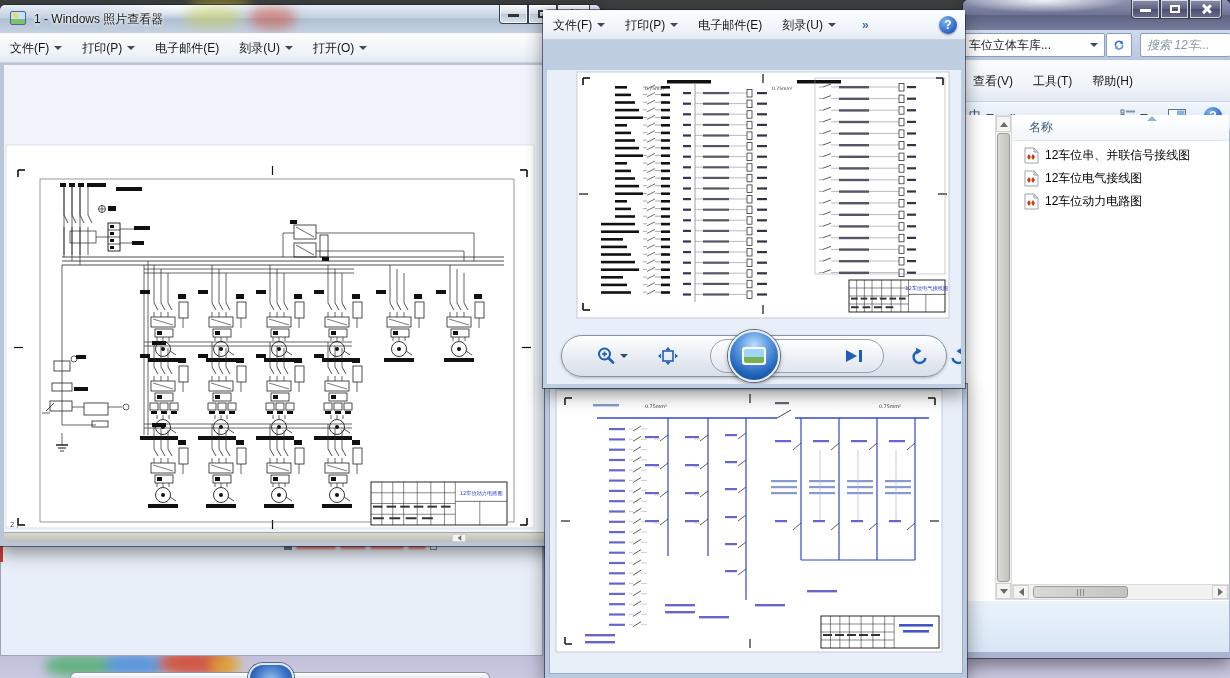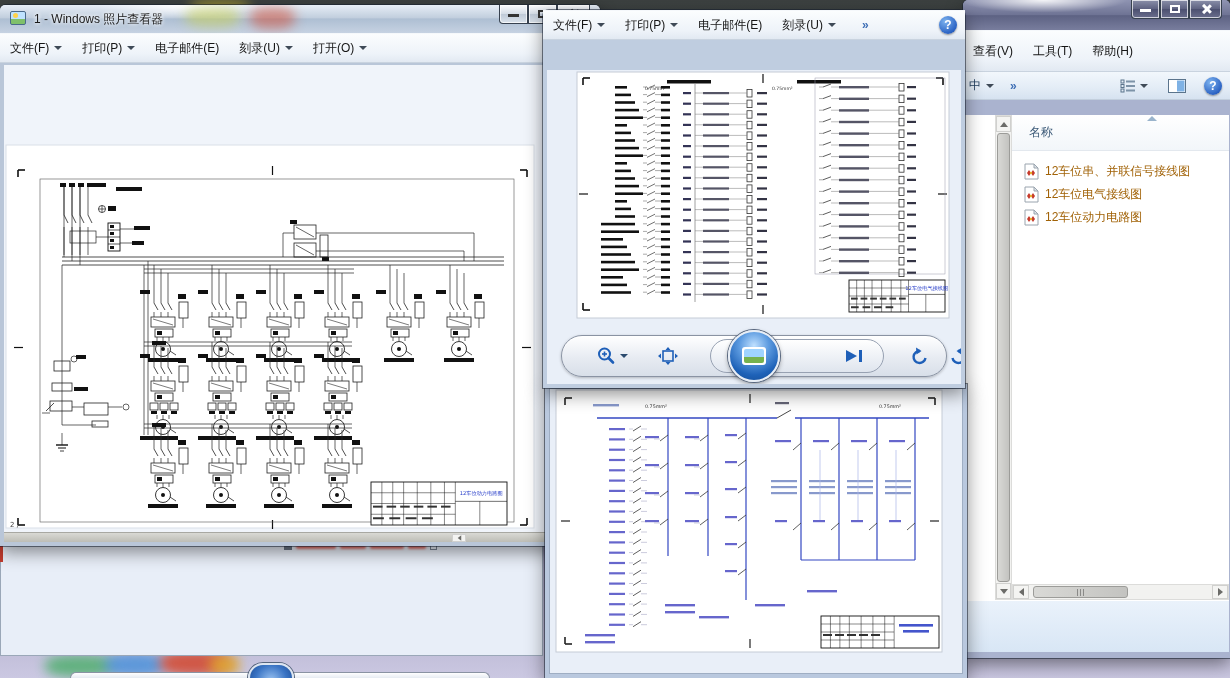--- a/index.html
+++ b/index.html
@@ -74,26 +74,26 @@
   .divider-v { width:1px; height:24px; background:#aab3c0; }
 
   
   .addr-row { position:relative; height:30px; background:linear-gradient(180deg,#cdd9ec,#b9c8e0);
               display:flex; align-items:center; }
   .field { height:24px; background:#fff; border:1px solid #8aa0b8; border-radius:2px;
            display:flex; align-items:center; font-size:12px; color:#222; padding:0 6px; }
   .search-text { font-style:italic; color:#8b97a6; }
   .toolbar { height:28px; background:linear-gradient(180deg,#f2f7fc,#e3ecf6 60%,#d6e2f0);
              border-bottom:1px solid #c3cfdd; display:flex; align-items:center; font-size:12px; color:#1e3c5c; }
-  .list-header { height:36px; background:linear-gradient(180deg,#ffffff,#f2f6fa);
+  .list-header { height:26px; background:linear-gradient(180deg,#ffffff,#f2f6fa);
                  border-bottom:1px solid #e3e8ee; font-size:12px; color:#3c5a78; position:relative;
                  display:flex; align-items:center; }
   .sort-up { position:absolute; top:1px; width:0; height:0; border-left:5px solid transparent;
              border-right:5px solid transparent; border-bottom:5px solid #9ab4cc; }
-  .file-row { height:23px; display:flex; align-items:flex-end; gap:6px; font-size:12px; color:#a16207; padding-left:12px; }
+  .file-row { height:23px; display:flex; align-items:flex-start; gap:6px; font-size:12px; color:#000000; padding-left:12px; }
   .scroll-track { background:#f2f2f0; border:1px solid #dcdcda; }
   .scroll-thumb { background:linear-gradient(90deg,#d9d9d6,#c3c3c0); border:1px solid #9c9c99; border-radius:3px; }
   .scroll-btn { background:#f4f4f2; border:1px solid #d0d0ce; display:flex; align-items:center; justify-content:center; }
   .tri { width:0; height:0; }
   .tri.up { border-left:4px solid transparent; border-right:4px solid transparent; border-bottom:5px solid #6b6b68; }
   .tri.down { border-left:4px solid transparent; border-right:4px solid transparent; border-top:5px solid #6b6b68; }
   .tri.left { border-top:4px solid transparent; border-bottom:4px solid transparent; border-right:5px solid #6b6b68; }
   .tri.right { border-top:4px solid transparent; border-bottom:4px solid transparent; border-left:5px solid #6b6b68; }
 
   .details-pane { background:linear-gradient(180deg,#eaf2fb,#d8e6f5); border-top:1px solid #fff; }
@@ -131,20 +131,37 @@
     <div class="caption" style="right:8px;">
       <div class="cap-btn dark">
           <div class="glyph-min"></div>
         </div>
       <div class="cap-btn dark">
           <div class="glyph-max"></div>
         </div>
       <div class="cap-btn dark">
           <div class="glyph-x"></div>
         </div>
+    </div>
+  </div>
+  <div class="addr-row">
+    <div class="field" style="width:142px;margin-left:0;border-left:none;justify-content:space-between;">
+      <span style="white-space:nowrap;overflow:hidden;">车位立体车库...</span>
+      <span class="caret-down"></span>
+    </div>
+    <div class="field" style="width:26px;justify-content:center;margin-left:1px;">
+      <svg width="14" height="14" viewBox="0 0 14 14">
+        <path d="M3 8 A4.2 4.2 0 0 1 11 5.5" fill="none" stroke="#2f6fd0" stroke-width="1.8"></path>
+        <path d="M11 2 L11.4 6 L7.6 5Z" fill="#2f6fd0"></path>
+        <path d="M11 6.5 A4.2 4.2 0 0 1 3 9" fill="none" stroke="#5b9bd8" stroke-width="1.8"></path>
+        <path d="M3 12 L2.6 8 L6.4 9Z" fill="#5b9bd8"></path>
+      </svg>
+    </div>
+    <div class="field" style="flex:1;margin-left:8px;margin-right:0;border-right:none;">
+      <span class="search-text">搜索 12车...</span>
     </div>
   </div>
   <div class="menubar" style="height:42px;">
     <div class="menu-item">
         <span>查看(V)</span>
       </div>
     <div class="menu-item">
         <span>工具(T)</span>
       </div>
     <div class="menu-item">

